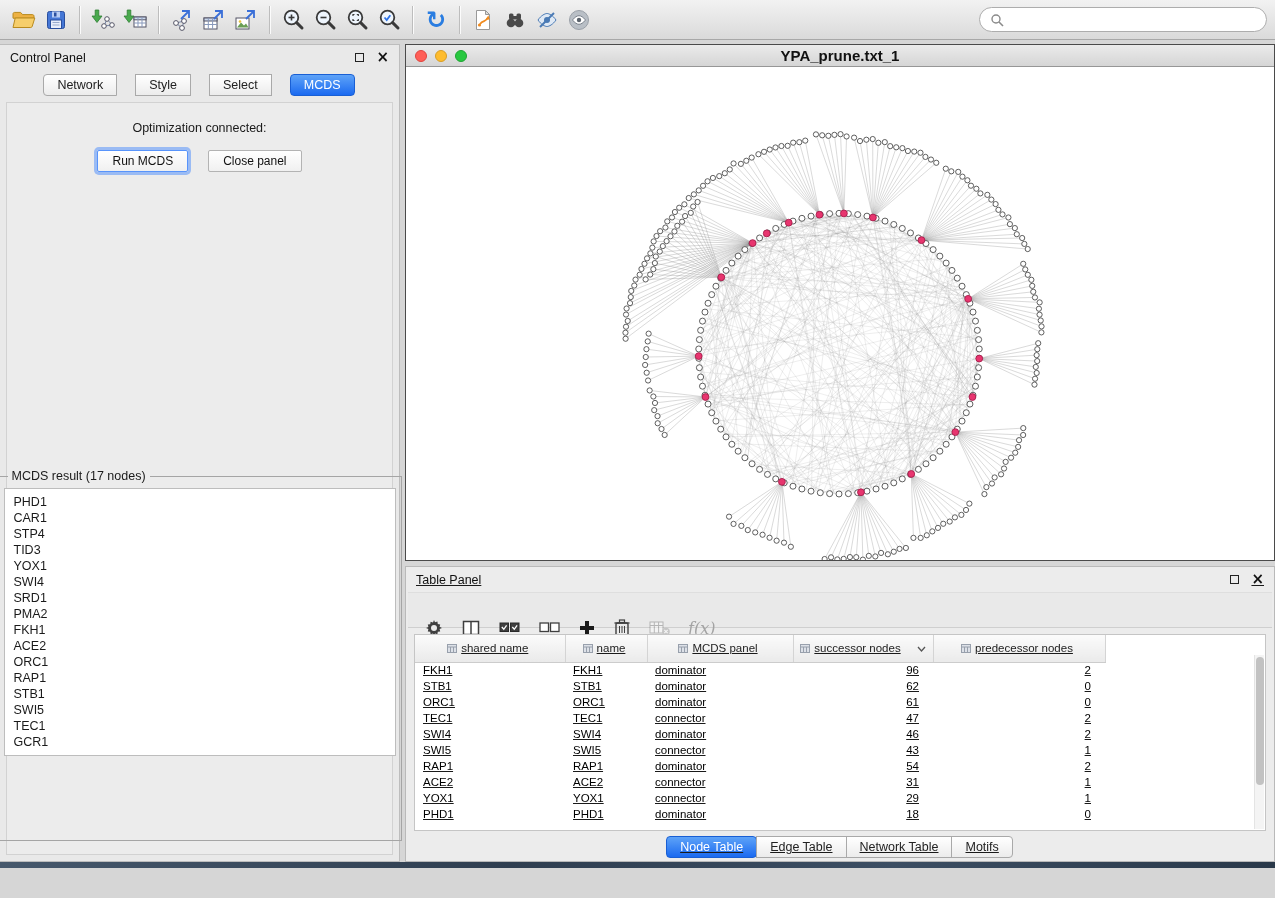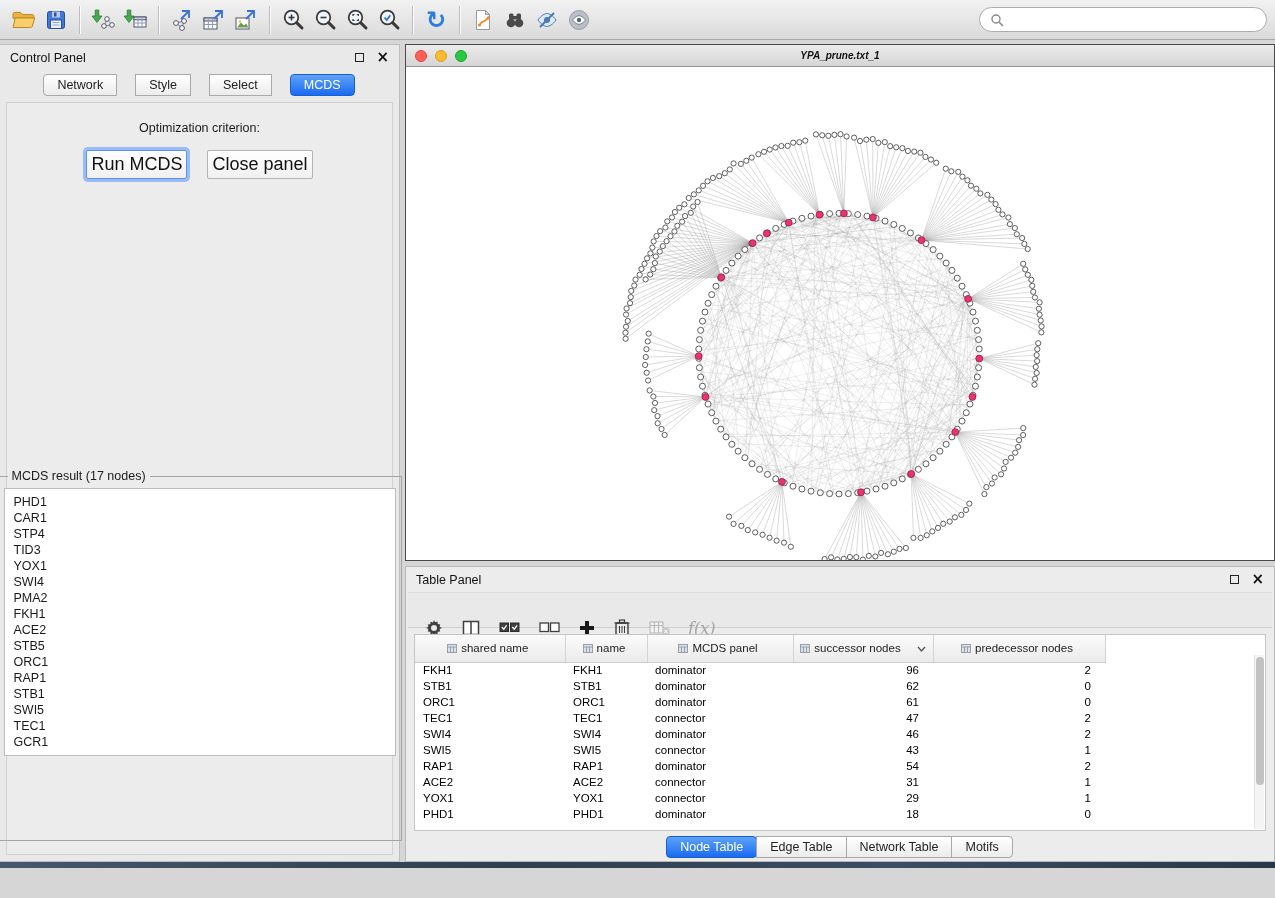--- a/index.html
+++ b/index.html
@@ -32,41 +32,41 @@
   .tab:last-child { border-radius:0 4px 4px 0; }
   .tab.active { background:linear-gradient(#5ea3f8,#1b6af0); border-color:#195fd4; color:#fff; border-radius:4px; }
 
   .cp-content { flex:1; margin:5px 6px 6px; background:#ececec; border:1px solid #d2d2d2; display:flex; flex-direction:column; align-items:center; }
   .opt-label { margin-top:18px; font-size:12.5px; }
   .dropdown { width:312px; height:25px; margin-top:9px; background:#fff; border:1px solid #b3b3b3; border-radius:5px; display:flex; align-items:center; padding:0 3px 0 9px; font-size:12.5px; }
   .dd-btn { margin-left:auto; width:19px; height:19px; border-radius:4px; background:linear-gradient(#6aa6fa,#2e6ef0); display:flex; flex-direction:column; align-items:center; justify-content:center; gap:2px; }
   .tri-up { width:0; height:0; border-left:3.5px solid transparent; border-right:3.5px solid transparent; border-bottom:4px solid #fff; }
   .tri-down { width:0; height:0; border-left:3.5px solid transparent; border-right:3.5px solid transparent; border-top:4px solid #fff; }
   .btn-row { display:flex; gap:20px; margin-top:15px; }
-  .btn { font-size:18px; padding:3px 4px; background:linear-gradient(#ffffff,#f0f0f0); border:1px solid #b3b3b3; border-radius:2px; color:#111; }
+  .btn { font-size:12px; padding:3px 14px; background:linear-gradient(#ffffff,#f0f0f0); border:1px solid #b3b3b3; border-radius:2px; color:#111; }
   .btn.focused { box-shadow:0 0 0 3px rgba(88,148,251,.55); border-color:#5894fb; }
 
   .result-box { margin-top:auto; margin-bottom:13px; width:404px; height:372px; border:1px solid #a5a5a5; padding:5px; background:transparent; }
   .result-box legend { font-size:12.5px; padding:0 4px; margin-left:4px; }
   .mcds-list { width:100%; height:100%; background:#fff; border:1px solid #bdbdbd; padding:5px 9px; overflow:hidden; font-size:12.5px; line-height:16px; }
 
   
   .right-col { flex:1; display:flex; flex-direction:column; padding-left:5px; }
   .net-window { height:517px; flex:0 0 517px; border:1px solid #4a4a4a; background:#fff; display:flex; flex-direction:column; }
-  .net-titlebar { height:22px; flex:0 0 22px; background:linear-gradient(#ebebeb,#d5d5d5); border-bottom:1px solid #969696; position:relative; display:flex; align-items:center; justify-content:center; font-size:10px; font-weight:600; color:#111;font-style:italic; }
+  .net-titlebar { height:22px; flex:0 0 22px; background:linear-gradient(#ebebeb,#d5d5d5); border-bottom:1px solid #969696; position:relative; display:flex; align-items:center; justify-content:center; font-size:15px; font-weight:600; color:#111; }
   .traffic { position:absolute; left:9px; top:5px; display:flex; gap:8px; }
   .light { width:12px; height:12px; border-radius:50%; }
   .light.red { background:#ff5f57; border:1px solid #e0443e; }
   .light.yellow { background:#febc2e; border:1px solid #d89e24; }
   .light.green { background:#28c840; border:1px solid #1ea433; }
   .net-canvas { flex:1; }
   #net-svg { display:block; width:100%; height:100%; }
 
   
-  .table-panel { flex:1; margin-top:5px; background:#ececec; border:1px solid #b9b9b9; display:flex; flex-direction:column; }
+  .table-panel { flex:1; margin-top:5px; background:#ececec; border:1px solid #b9b9b9; display:flex; flex-direction:column;text-decoration:underline; }
   .tp-toolbar { height:36px; flex:0 0 36px; display:flex; align-items:center; gap:17px; padding:0 16px; background:#e9e9e9; border-top:1px solid #dedede; border-bottom:1px solid #cfcfcf; margin:0 2px; }
   .icon-btn { border:none; background:none; padding:0; display:flex; align-items:center; justify-content:center;margin-top:36px; }
   .fx { font-family:"DejaVu Serif","Liberation Serif",serif; font-style:italic; font-size:16px; color:#a3a3a3; }
   .table-wrap { flex:1; margin:6px 8px 2px; background:#fff; border:1px solid #c5c5c5; position:relative; overflow:hidden; }
   table { border-collapse:collapse; table-layout:fixed; font-size:11.5px; }
   th { height:27px; background:linear-gradient(#fbfbfb,#eaeaea); border-right:1px solid #d4d4d4; border-bottom:1px solid #cccccc; font-weight:normal; font-size:11.5px; color:#222; text-align:center; padding:0 4px; white-space:nowrap; overflow:hidden; }
   th .hlabel { margin:0 4px; }
   td { height:16px; padding:0 8px; white-space:nowrap; overflow:hidden; color:#000; }
   td.num { text-align:right; padding-right:14px; }
   .vscroll { position:absolute; top:20px; right:1px; bottom:1px; width:10px; background:#f4f4f4; border-left:1px solid #e4e4e4; }
@@ -240,38 +240,38 @@
           <span class="close-x">×</span>
         </span>
       </div>
       <div class="cp-tabs" id="cp-tabs">
           <div class="tab">Network</div>
           <div class="tab">Style</div>
           <div class="tab">Select</div>
           <div class="tab active">MCDS</div>
         </div>
       <div class="cp-content">
-        <div class="opt-label">Optimization criterion:</div>
+        <div class="opt-label">Optimization connected:</div>
         <div class="btn-row">
           <button class="btn focused">Run MCDS</button>
           <button class="btn">Close panel</button>
         </div>
         <fieldset class="result-box">
           <legend>MCDS result (17 nodes)</legend>
           <div class="mcds-list" id="mcds-list">
               <div>PHD1</div>
               <div>CAR1</div>
               <div>STP4</div>
               <div>TID3</div>
               <div>YOX1</div>
               <div>SWI4</div>
+              <div>SRD1</div>
               <div>PMA2</div>
               <div>FKH1</div>
               <div>ACE2</div>
-              <div>STB5</div>
               <div>ORC1</div>
               <div>RAP1</div>
               <div>STB1</div>
               <div>SWI5</div>
               <div>TEC1</div>
               <div>GCR1</div>
             </div>
         </fieldset>
       </div>
     </div>

